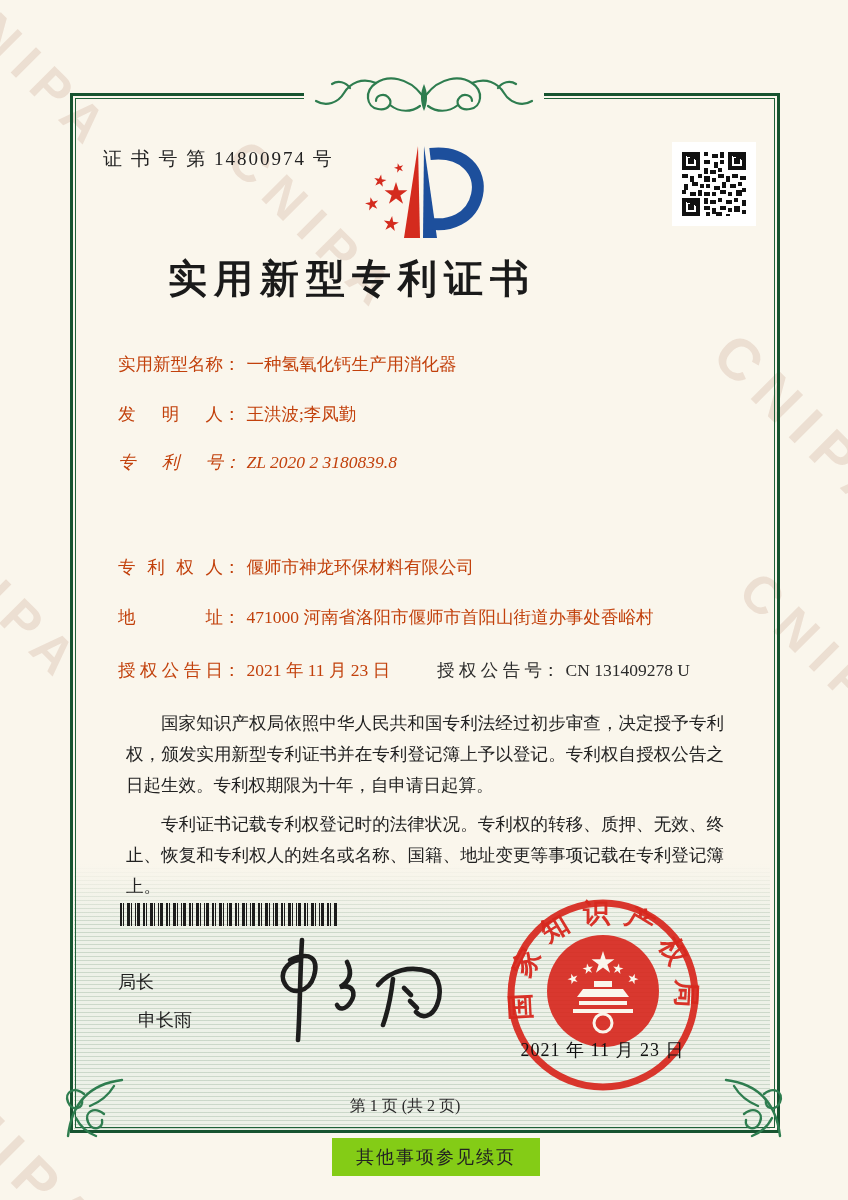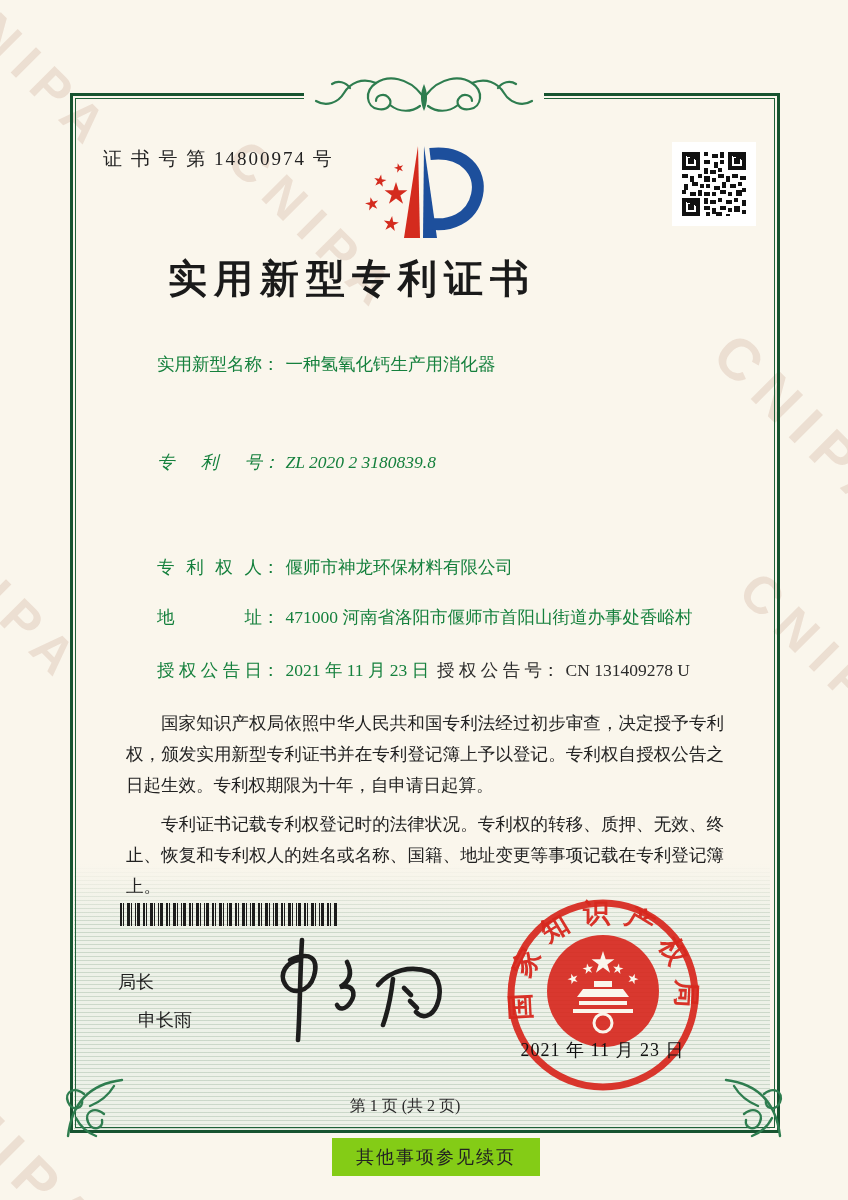--- a/index.html
+++ b/index.html
@@ -20,21 +20,21 @@
 
   .cert-no{position:absolute;left:103px;top:146px;font-size:19px;letter-spacing:2px;color:#222;}
 
   .logo{position:absolute;left:352px;top:138px;}
   .qr-box{position:absolute;left:672px;top:142px;width:84px;height:84px;background:#fff;
           display:flex;align-items:center;justify-content:center;}
 
   .title{position:absolute;left:0;top:252px;width:704px;text-align:center;
          font-size:39px;font-weight:bold;letter-spacing:7px;color:#1a1a1a;}
 
-  .field{position:absolute;left:118px;font-size:17.5px;color:#15803d;white-space:nowrap;margin-left:39px;}
+  .field{position:absolute;left:118px;font-size:17.5px;color:#c2410c;white-space:nowrap;}
   .field .lbl{display:inline-block;width:105px;text-align:justify;text-align-last:justify;
               vertical-align:bottom;}
   .field .colon{display:inline-block;}
   .field .val{display:inline-block;margin-left:6px;}
   .field2{position:absolute;left:437px;font-size:17.5px;color:#2b2b2b;white-space:nowrap;}
 
   .body-text{position:absolute;left:118px;top:700px;width:614px;font-size:17.5px;
              line-height:31px;color:#222;text-align:justify;}
   .body-text p{margin:8px;text-indent:2em;}
 
@@ -214,20 +214,23 @@
             <rect x="23" y="32" width="2" height="1"></rect>
         </g>
       </svg>
     </div>
 
     <div class="title">实用新型专利证书</div>
 
     <div class="field" style="top:352px;">
       <span class="lbl">实用新型名称</span><span class="colon">：</span><span class="val">一种氢氧化钙生产用消化器</span>
     </div>
+    <div class="field" style="top:402px;">
+      <span class="lbl">发明人</span><span class="colon">：</span><span class="val">王洪波;李凤勤</span>
+    </div>
     <div class="field" style="top:450px;font-style:italic;">
       <span class="lbl">专利号</span><span class="colon">：</span><span class="val">ZL 2020 2 3180839.8</span>
     </div>
     <div class="field" style="top:555px;">
       <span class="lbl">专利权人</span><span class="colon">：</span><span class="val">偃师市神龙环保材料有限公司</span>
     </div>
     <div class="field" style="top:605px;">
       <span class="lbl">地址</span><span class="colon">：</span><span class="val">471000 河南省洛阳市偃师市首阳山街道办事处香峪村</span>
     </div>
     <div class="field" style="top:658px;">

